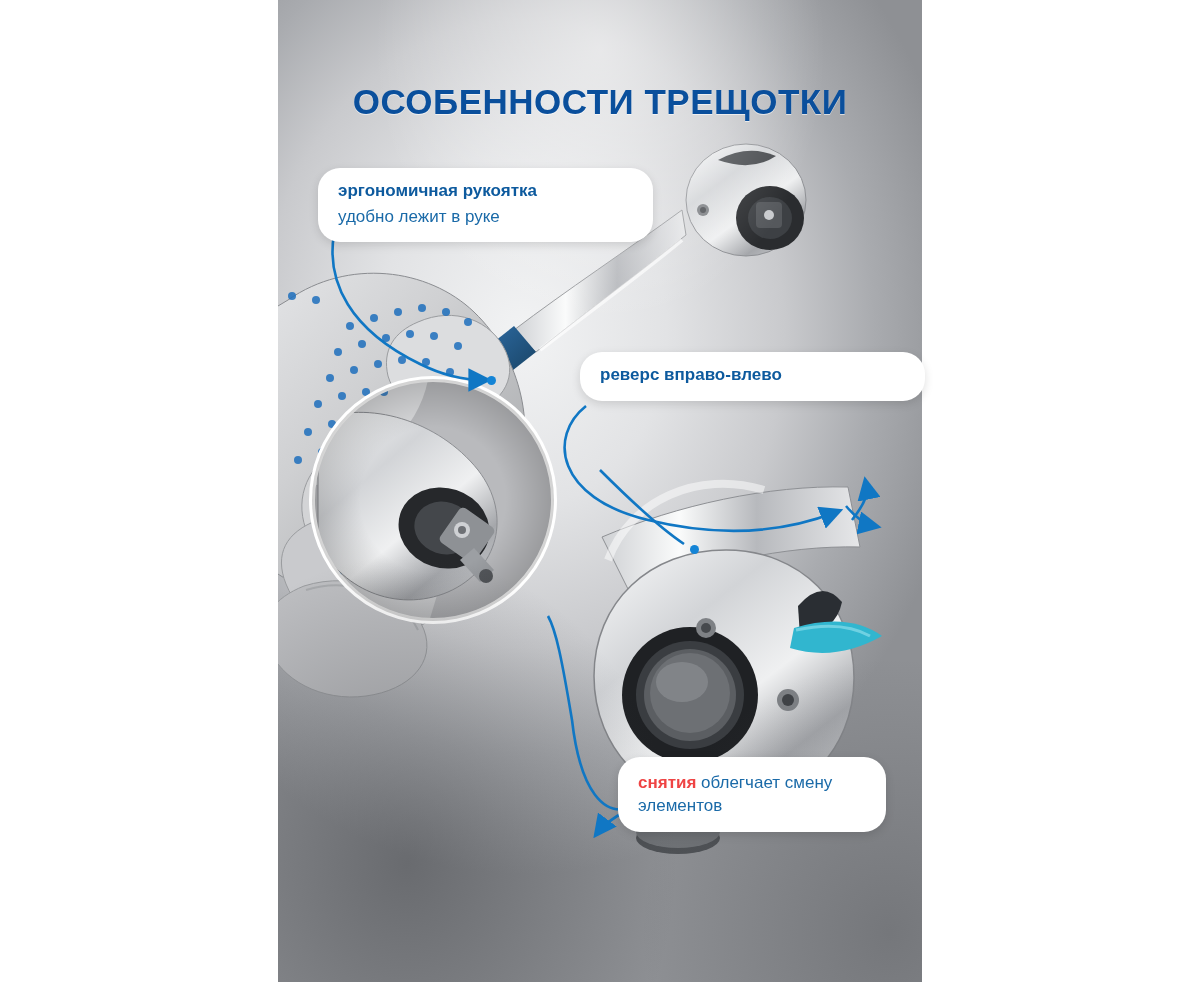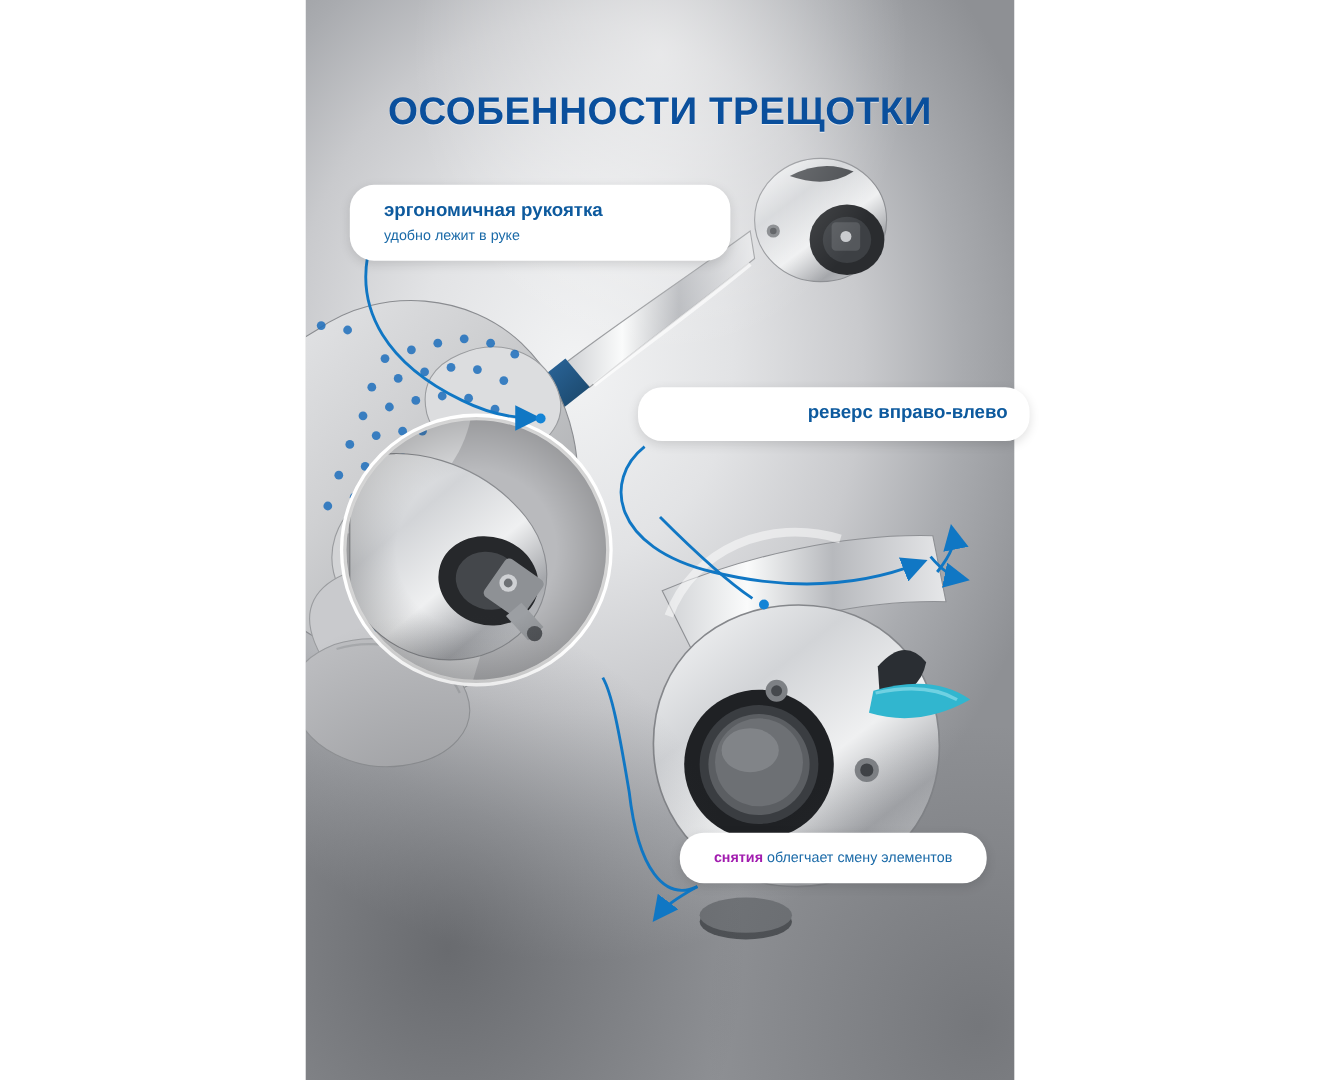--- a/index.html
+++ b/index.html
@@ -58,46 +58,46 @@
     color: #0a4f9c;
     z-index: 40;
     text-shadow: 0 1px 0 rgba(255,255,255,0.6);
   }
 
   
   .callout {
     position: absolute;
     background: #ffffff;
     border-radius: 22px;
-    padding: 12px 20px 14px 31px;
+    padding: 12px 20px 14px 20px;
     box-shadow: 0 3px 10px rgba(0,0,0,0.13);
     z-index: 35;
     color: #17598f;
   }
   .callout .c-title {
     font-size: 17px;
     font-weight: bold;
     color: #0d5a9e;
     line-height: 1.35;
     white-space: nowrap;
   }
   .callout .c-body {
-    font-size: 13px;
+    font-size: 17px;
     font-weight: normal;
     color: #1a6aa8;
     line-height: 1.38;
     margin-top: 2px;
   }
   .callout .c-body .strong {
     font-weight: bold;
-    color: #a21caf;
+    color: #ef4444;
   }
 
   #callout-handle { left: 318px; top: 168px; width: 295px; }
-  #callout-reverse { left: 580px; top: 352px; width: 305px; text-align: right; }
+  #callout-reverse { left: 580px; top: 352px; width: 305px; }
   #callout-quick { left: 618px; top: 757px; width: 228px; }
   #callout-quick .c-title { white-space: normal; }
 
   
   #overlay {
     position: absolute;
     left: 0;
     top: 0;
     width: 1200px;
     height: 982px;

